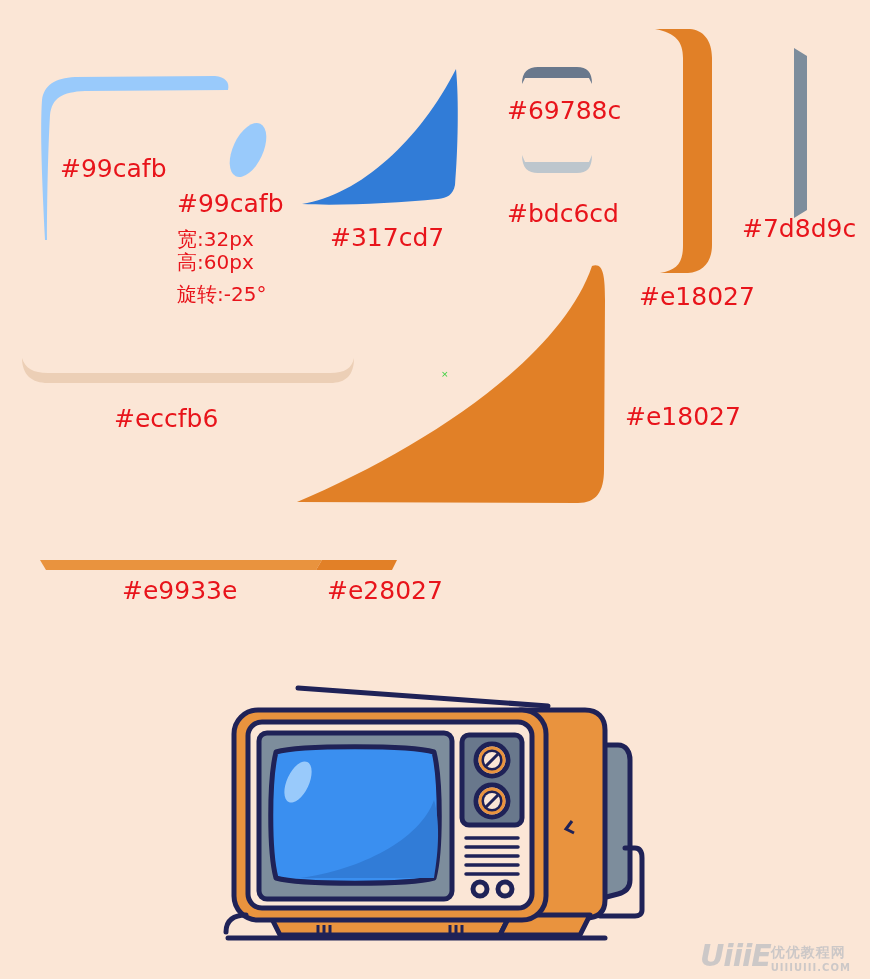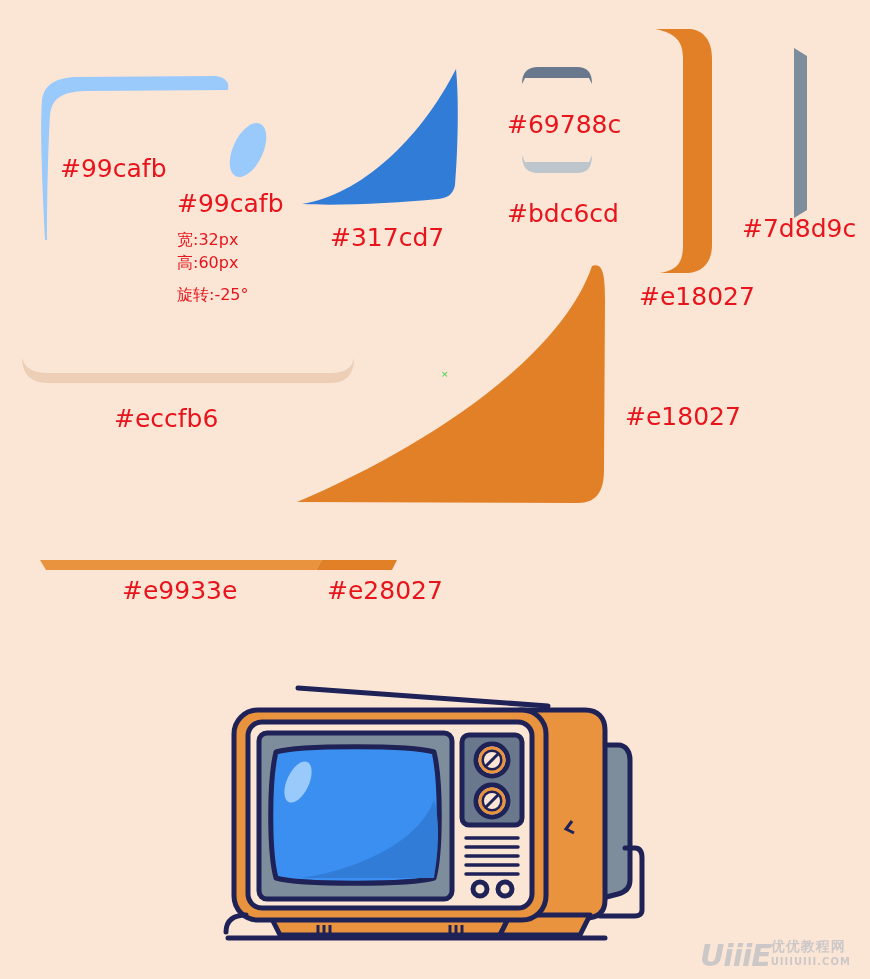--- a/index.html
+++ b/index.html
@@ -1,20 +1,20 @@
 <!DOCTYPE html>
 <html><head>
 <meta charset="utf-8">
 <style>
   html, body { margin:0; padding:0; }
   body { width:870px; height:979px; background:#fbe6d6; position:relative; overflow:hidden; font-family:"DejaVu Sans", sans-serif; }
   .label { position:absolute; color:#e8141b; font-family:"DejaVu Sans", sans-serif; font-size:25px; line-height:1; white-space:nowrap; }
-  .small { font-size:16px; line-height:23px; }
+  .small { font-size:20px; line-height:23px; }
   svg.layer { position:absolute; left:0; top:0; }
-  .wm { position:absolute; left:700px; top:938px; display:flex; align-items:flex-start; opacity:0.55; }
+  .wm { position:absolute; left:700px; top:938px; display:flex; align-items:flex-end; opacity:0.55; }
   .wm-logo { font-family:"DejaVu Sans", sans-serif; font-weight:bold; font-style:italic; font-size:30px; color:#a7b0bc; letter-spacing:-1px; }
   .wm-text { display:flex; flex-direction:column; }
   .wm-cn { font-size:14px; color:#a7b0bc; font-weight:bold; letter-spacing:1px; }
   .wm-en { font-size:10px; color:#a7b0bc; font-weight:bold; letter-spacing:1px; }
   .marker { position:absolute; left:441px; top:369px; color:#35d03a; font-size:9px; }
 </style>
 </head>
 <body>
 
 <svg class="layer" width="870" height="979">
@@ -40,21 +40,21 @@
   <path d="M40,560 L322,560 L316,570 L46,570 Z" fill="#e9933e"></path>
   <path d="M322,560 L397,560 L392,570 L316,570 Z" fill="#e28027"></path>
 </svg>
 
 <div class="label" style="left:60px;top:156px;">#99cafb</div>
 <div class="label" style="left:177px;top:191px;">#99cafb</div>
 <div class="label small" style="left:177px;top:228px;">宽:32px</div>
 <div class="label small" style="left:177px;top:251px;text-align:center;">高:60px</div>
 <div class="label small" style="left:177px;top:274px;margin-top:9px;">旋转:-25°</div>
 <div class="label" style="left:330px;top:225px;">#317cd7</div>
-<div class="label" style="left:507px;top:112px;">#69788c</div>
+<div class="label" style="left:507px;top:98px;">#69788c</div>
 <div class="label" style="left:507px;top:201px;">#bdc6cd</div>
 <div class="label" style="left:639px;top:284px;">#e18027</div>
 <div class="label" style="left:742px;top:216px;">#7d8d9c</div>
 <div class="label" style="left:100px;top:406px;margin-left:14px;">#eccfb6</div>
 <div class="label" style="left:625px;top:404px;">#e18027</div>
 <div class="label" style="left:122px;top:578px;">#e9933e</div>
 <div class="label" style="left:327px;top:578px;">#e28027</div>
 
 <div class="marker">×</div>
 

